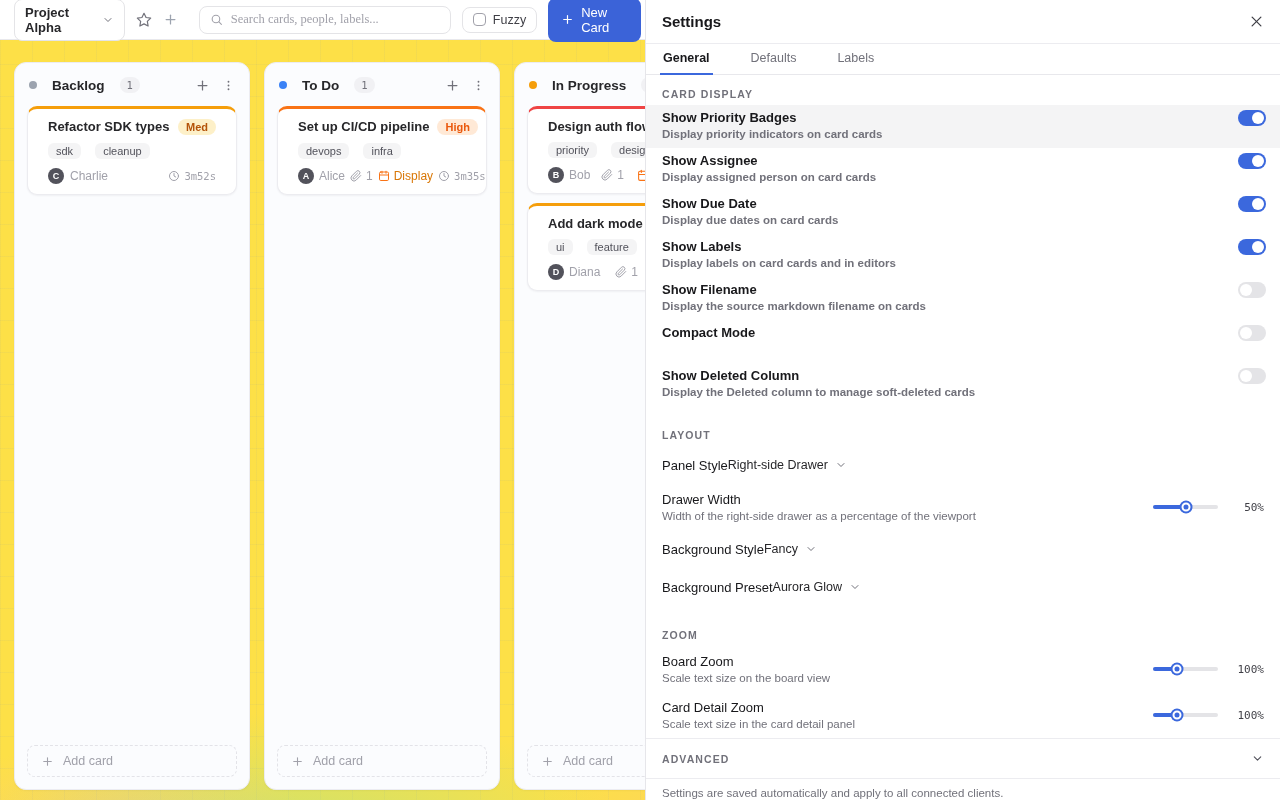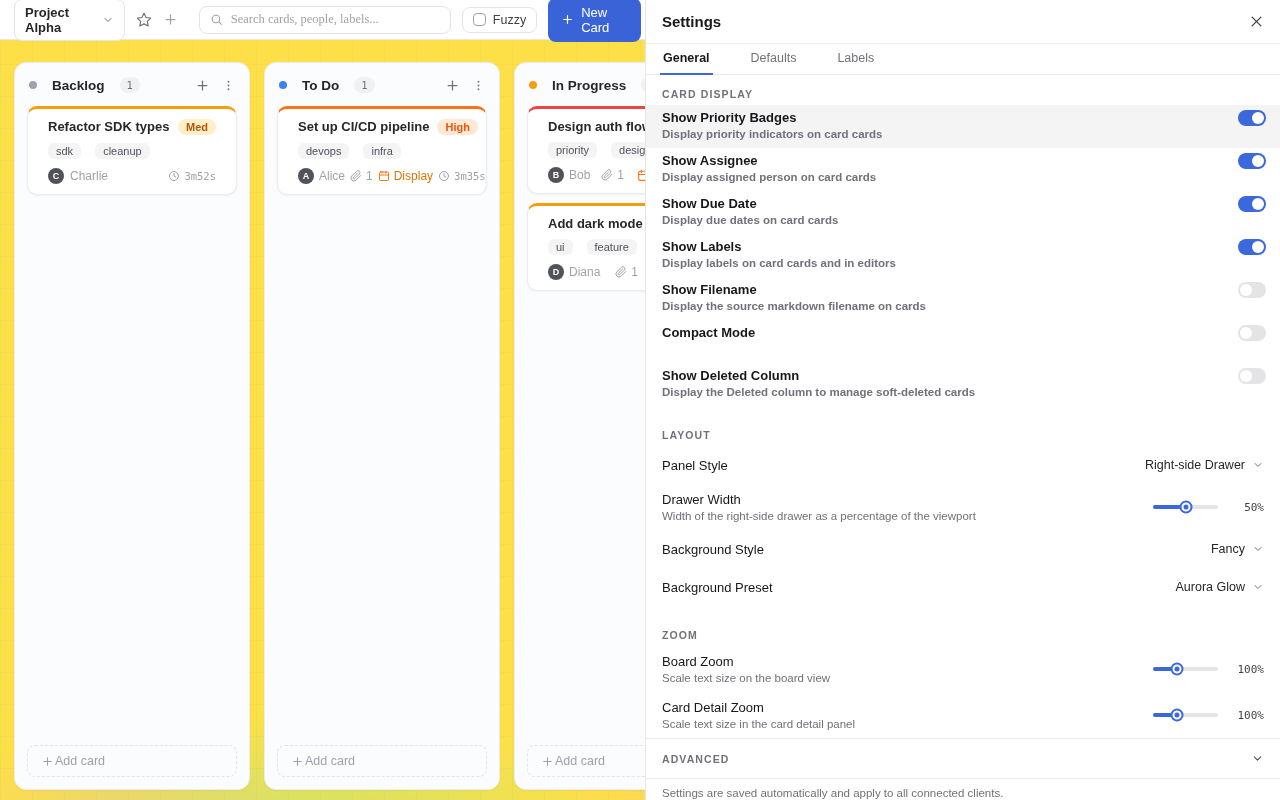--- a/index.html
+++ b/index.html
@@ -46,21 +46,21 @@
   .prio-med { background:#fdf0c8; color:#b45309; }
   .prio-high { background:#ffe9d6; color:#ea580c; }
   .tags { display:flex; gap:14px; margin:8px 0 9px; }
   .tag { background:#f4f4f5; border-radius:6px; padding:2px 8px; font-size:11px; color:#52525b; }
   .meta { display:flex; align-items:center; gap:6px; color:#a1a1aa; font-size:12px; }
   .avatar { width:16px; height:16px; border-radius:50%; background:#52525b; color:#fff; font-size:9px; font-weight:700; display:flex; align-items:center; justify-content:center; flex:none; }
   .meta .mi { display:flex; align-items:center; gap:4px; white-space:nowrap; }
   .due { color:#d97706; }
   .due svg { color:#f97316; }
   .timer { margin-left:auto; display:flex; align-items:center; gap:4px; font-family:"DejaVu Sans Mono",monospace; font-size:10.5px; color:#a1a1aa; }
-  .addcard { margin-top:auto; border:1.5px dashed #e3e3e8; border-radius:8px; height:32px; display:flex; align-items:center; gap:1px; padding:0 13px; color:#a1a1aa; font-size:12.5px; }
+  .addcard { margin-top:auto; border:1.5px dashed #e3e3e8; border-radius:8px; height:32px; display:flex; align-items:center; gap:9px; padding:0 13px; color:#a1a1aa; font-size:12.5px; }
 
   
   .drawer { position:absolute; top:0; left:645px; right:0; bottom:0; background:#fff; border-left:1px solid #e6e6ea; display:flex; flex-direction:column; z-index:5; }
   .d-head { display:flex; align-items:center; justify-content:space-between; padding:13px 16px; border-bottom:1px solid #ececf0; }
   .d-title { font-size:15px; font-weight:700; color:#18181b; }
   .d-close { color:#3f3f46; display:flex; }
   .tabs { display:flex; gap:39px; padding:0 16px; border-bottom:1px solid #e8e8ec; }
   .tab { font-size:12.5px; color:#71717a; padding:7px 1px 9px; position:relative; cursor:default; }
   .tab.active { color:#18181b; font-weight:700; }
   .tab.active::after { content:""; position:absolute; left:-2px; right:-2px; bottom:-1px; height:2px; background:#3b68dd; }
@@ -70,21 +70,21 @@
   .trow.hovered { background:#f4f4f5; }
   .tl { flex:1; padding-right:12px; }
   .t-title { font-size:13px; color:#18181b; }
   .t-desc { font-size:11.5px; color:#71717a; margin-top:3px; }
   .toggle { width:28px; height:16px; border-radius:999px; position:relative; flex:none; }
   .toggle.on { background:#3b68dd; }
   .toggle.off { background:#e4e4e7; }
   .toggle .knob { position:absolute; top:2px; width:12px; height:12px; border-radius:50%; background:#fff; }
   .toggle.on .knob { right:2px; } .toggle.off .knob { left:2px; }
   .hr { height:1px; background:#ececf0; margin-top:10px; }
-  .srow { display:flex; align-items:center; justify-content:space-between; min-height:38px; padding:4px 16px; }
+  .srow { display:flex; align-items:center; min-height:38px; padding:4px 16px; }
   .s-title { font-size:13px; color:#18181b; }
   .s-value { display:flex; align-items:center; gap:7px; font-size:12.5px; color:#27272a; }
   .s-value .chev { color:#71717a; display:flex; }
   .slrow { display:flex; align-items:center; min-height:46px; padding:4px 16px; }
   .sl-right { display:flex; align-items:center; }
   .slider { width:65px; height:4px; background:#e4e4e7; border-radius:999px; position:relative; margin-right:12px; }
   .slider .fill { position:absolute; left:0; top:0; bottom:0; background:#3b68dd; border-radius:999px; }
   .slider .thumb { position:absolute; top:50%; transform:translate(-50%,-50%); width:9px; height:9px; border-radius:50%; background:#3b68dd; border:2px solid #fff; box-shadow:0 0 0 2px #3b68dd; }
   .sl-value { font-family:"DejaVu Sans Mono",monospace; font-size:11px; color:#3f3f46; width:34px; text-align:right; }
   .adv { margin-top:auto; display:flex; align-items:center; justify-content:space-between; padding:13px 16px; border-top:1px solid #ececf0; }

